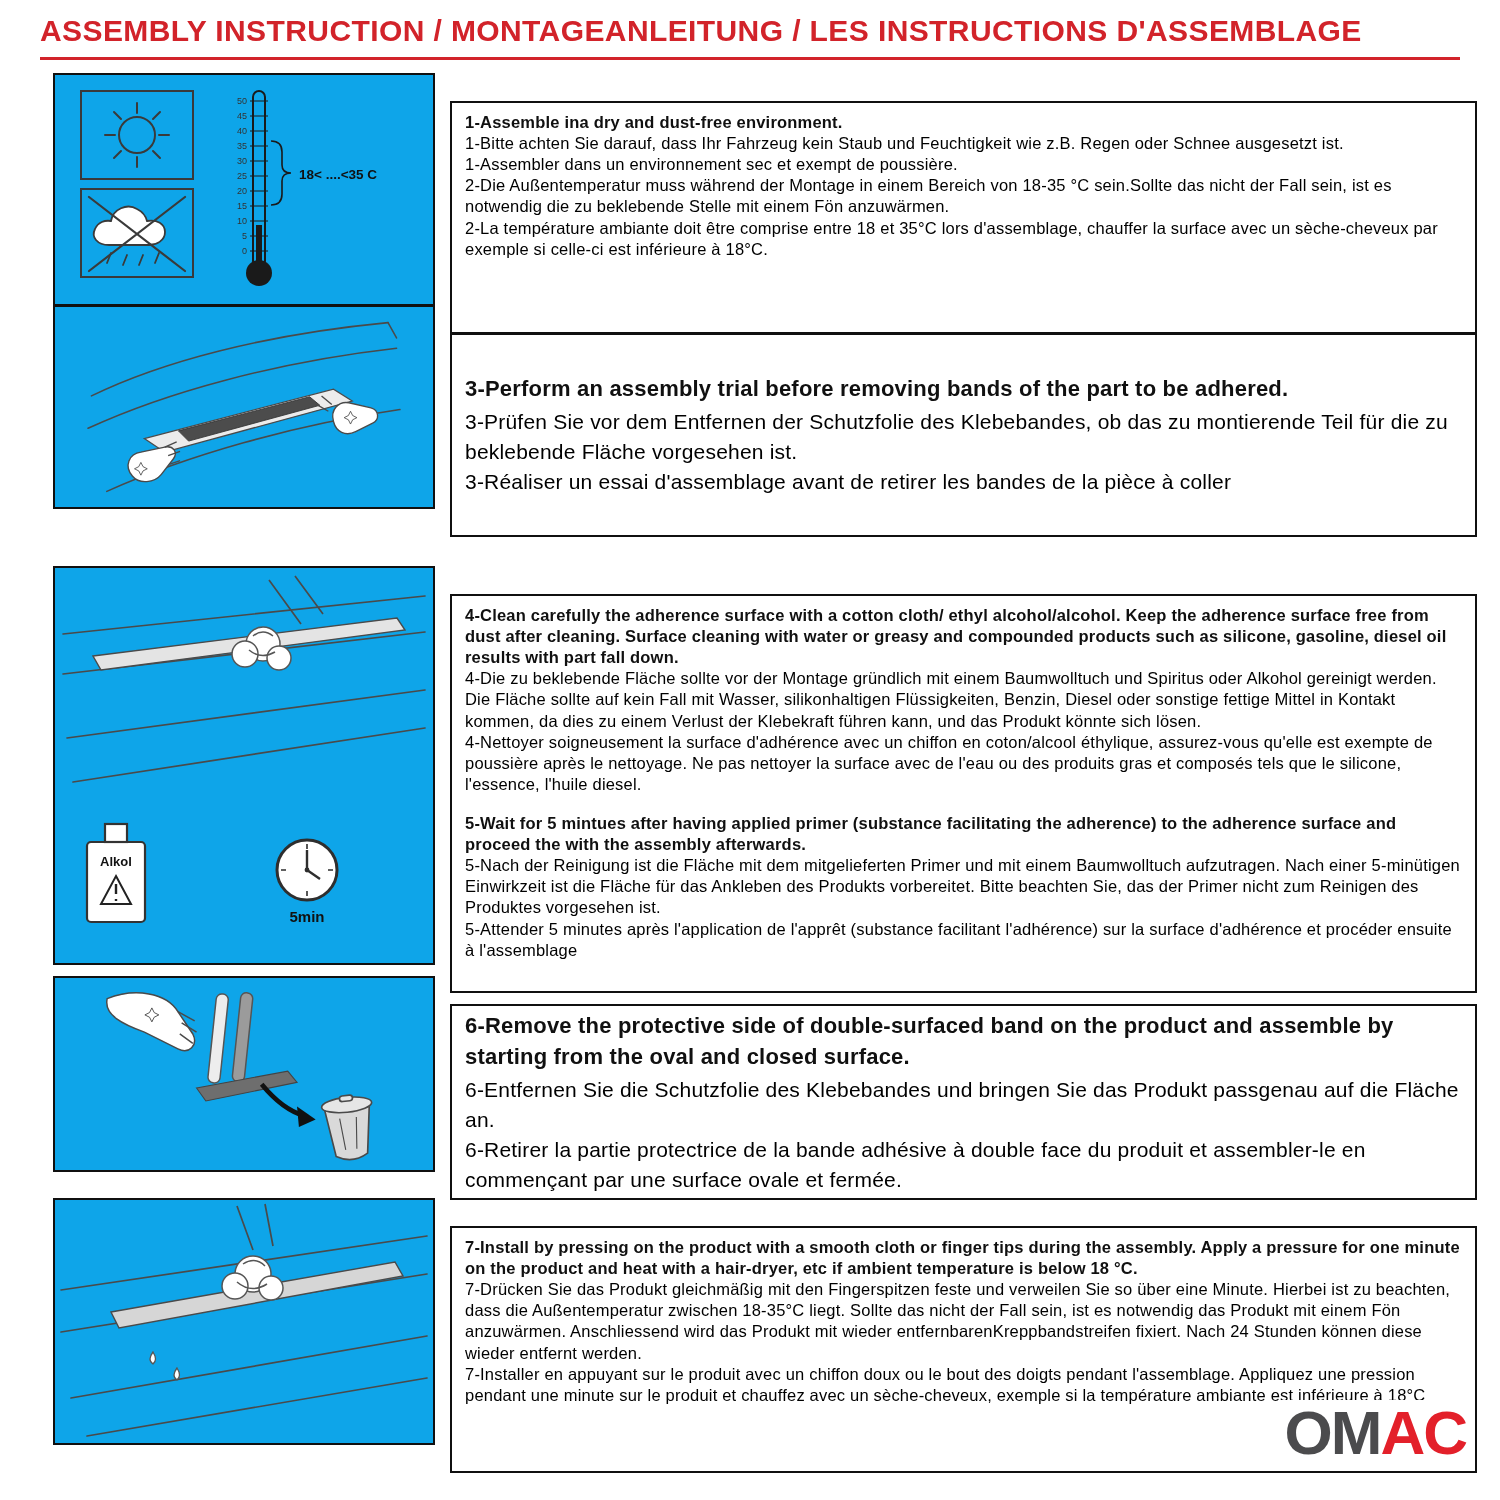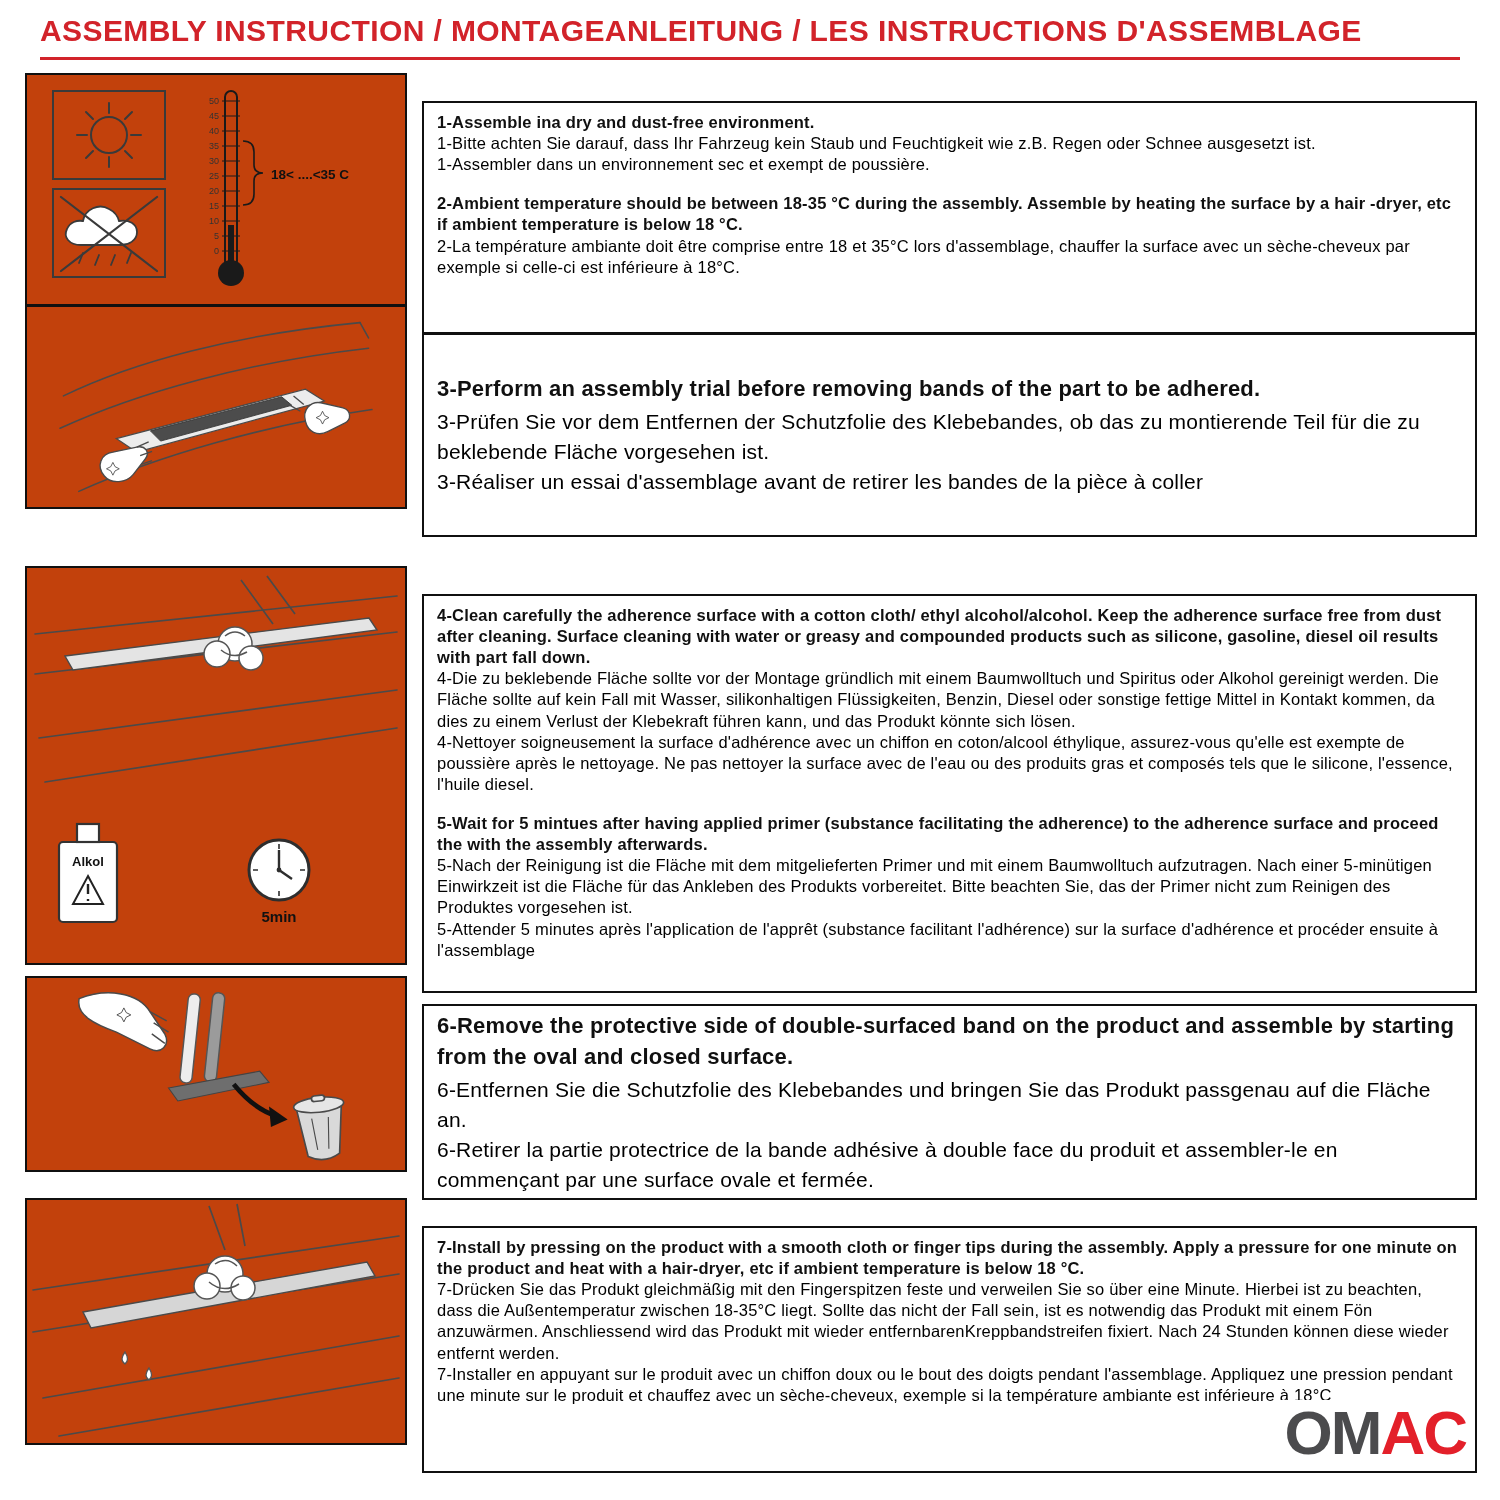--- a/index.html
+++ b/index.html
@@ -20,21 +20,21 @@
     width: 1420px; height: 3px; background: #d2232a;
   }
   .row { position: absolute; left: 25px; width: 1452px; display: flex; gap: 15px; }
   .row1 { top: 73px;   height: 233px; }
   .row2 { top: 305px;  height: 204px; }
   .row3 { top: 566px;  height: 399px; }
   .row4 { top: 976px;  height: 196px; border-radius: 30px; }
   .row5 { top: 1198px; height: 247px; }
   .figbox {
     flex: 0 0 382px; width: 382px; height: 100%;
-    border: 2px solid #101010; background: #c2410c; padding: 2px;
+    border: 2px solid #101010; background: #0ea5e9; padding: 2px; margin-left: 28px;
   }
   .figbox svg { width: 100%; height: 100%; display: block; }
   .tbox {
     flex: 1; height: 100%;
     border: 2px solid #101010; background: #fff;
     padding: 9px 13px; overflow: hidden;
     font-size: 16.5px; line-height: 1.28; letter-spacing: .2px; margin-top: 28px;
   }
   .tbox p { margin: 0; }
   .tbox .b { font-weight: 700; color: #101010; }
@@ -98,21 +98,21 @@
         </g>
         <path d="M214,64 q11,0 11,11 v13 q0,8 9,8 q-9,0 -9,8 v13 q0,11 -11,11" fill="none" stroke="#1a1a1a" stroke-width="1.6"></path>
         <text x="242" y="102" font-size="13.5" font-weight="600" fill="#111">18&lt; ....&lt;35 C</text>
       </g>
     </svg>
   </div>
   <div class="tbox">
     <p class="b">1-Assemble ina dry and dust-free environment.</p>
     <p class="r">1-Bitte achten Sie darauf, dass Ihr Fahrzeug kein Staub und Feuchtigkeit wie z.B. Regen oder Schnee ausgesetzt ist.</p>
     <p class="r">1-Assembler dans un environnement sec et exempt de poussière.</p>
-    <p class="b mt">2-Ambient temperature should be between 18-35 °C  during the assembly. Assemble by heating the surface by a hair -dryer, etc if ambient temperature is below 18 °C.</p>
+    <p class="r">2-Die Außentemperatur muss während der Montage in einem Bereich von 18-35 °C  sein.Sollte das nicht der Fall sein, ist es notwendig die zu beklebende Stelle mit einem Fön anzuwärmen.</p>
     <p class="r">2-La température ambiante doit être comprise entre 18 et 35°C lors d'assemblage, chauffer la surface avec un sèche-cheveux par exemple si celle-ci est inférieure à 18°C.</p>
   </div>
 </div>
 
 <div class="row row2">
   <div class="figbox">
     <svg viewBox="0 0 374 230">
       <g stroke="#4a4a4a" stroke-width="1.8" fill="none" stroke-linecap="round">
         <path d="M8,102 C90,62 210,30 356,16"></path>
         <path d="M356,16 L366,34"></path>

